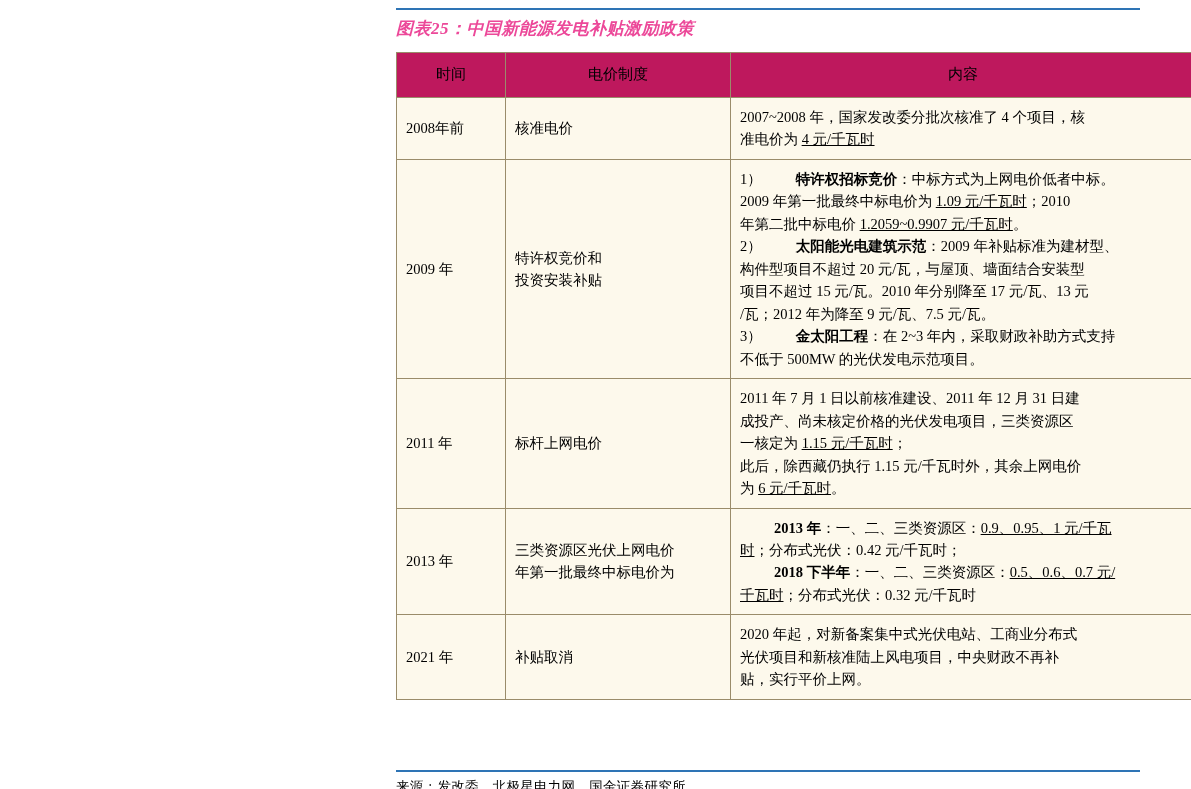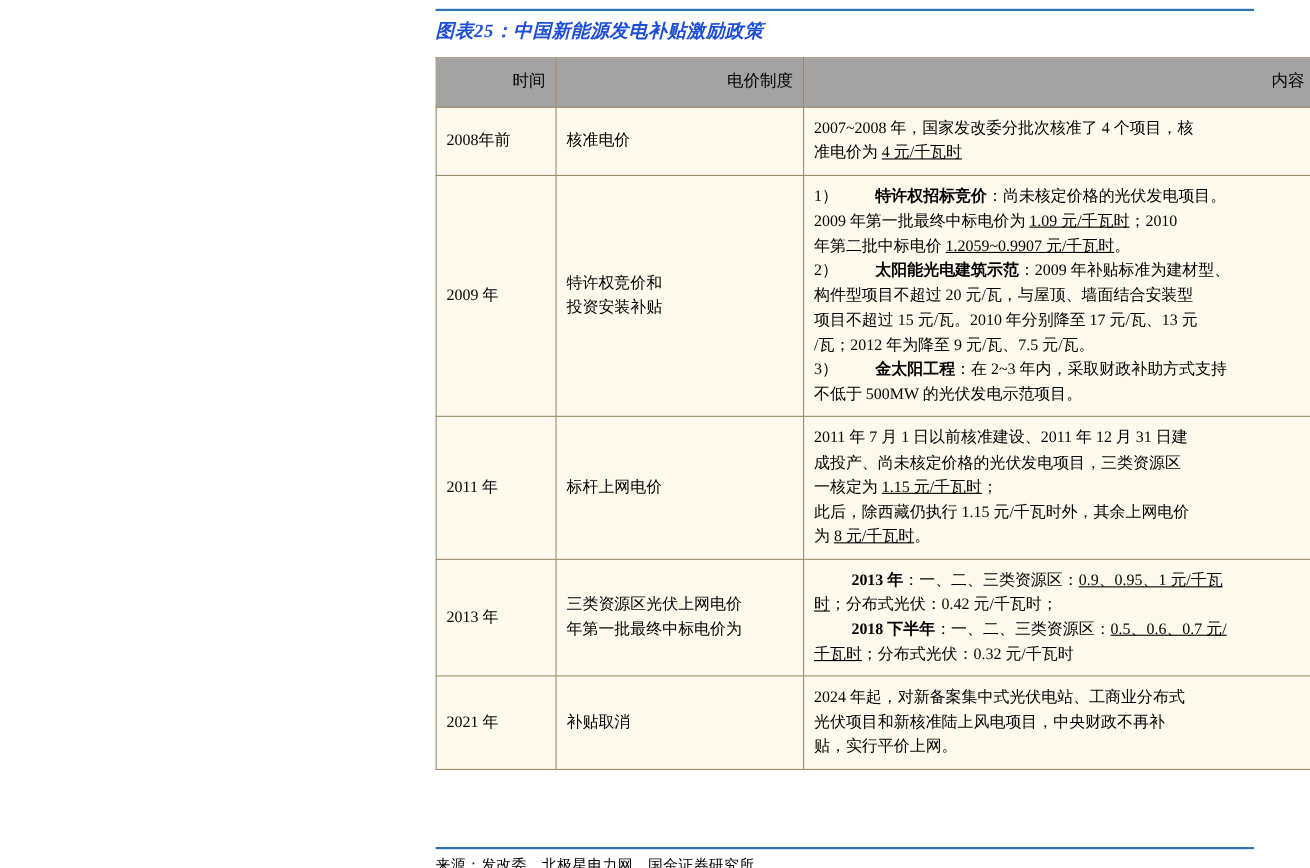--- a/index.html
+++ b/index.html
@@ -30,21 +30,21 @@
   .title-rule {
     height: 2px;
     background: #2e74b5;
     width: 744px;
   }
   .title-text {
     font-family: "Liberation Serif", "DejaVu Serif", serif;
     font-weight: bold;
     font-style: italic;
     font-size: 17px;
-    color: #1d4ed8;
+    color: #ec4899;
     padding-top: 7px;
     padding-bottom: 4px;
     letter-spacing: 0.5px;
   }
   table.chart-table {
     position: absolute;
     left: 396px;
     top: 52px;
     width: 744px;
     border-collapse: collapse;
@@ -53,23 +53,23 @@
   table.chart-table th,
   table.chart-table td {
     border: 1px solid #9a8c6a;
     vertical-align: middle;
     padding: 8px 9px;
     font-size: 14.5px;
     line-height: 1.55;
     font-family: "Liberation Serif", "DejaVu Serif", serif;
   }
   table.chart-table thead th {
-    background: #a3a3a3;
+    background: #be185d;
     font-weight: normal;
-    text-align: right;
+    text-align: center;
     height: 32px;
     padding: 6px 9px;
     font-size: 15px;
   }
   table.chart-table tbody td {
     background: #fdf9ec;
   }
   td.col-time { width: 90px; }
   td.col-policy { width: 206px; }
   td.col-content { width: 446px; }
@@ -118,60 +118,60 @@
             <span class="cell-line"><span>准电价为 </span><span class="u">4 元/千瓦时</span></span>
           </td>
         </tr>
         <tr>
           <td class="col-time">2009 年</td>
           <td class="col-policy">
             <span class="cell-line">特许权竞价和</span>
             <span class="cell-line">投资安装补贴</span>
           </td>
           <td class="col-content">
-            <span class="cell-line"><span>1）</span><span class="b">特许权招标竞价</span><span>：尚未核定价格的光伏发电项目。</span></span>
+            <span class="cell-line"><span>1）</span><span class="b">特许权招标竞价</span><span>：中标方式为上网电价低者中标。</span></span>
             <span class="cell-line"><span>2009 年第一批最终中标电价为 </span><span class="u">1.09 元/千瓦时</span><span>；2010</span></span>
             <span class="cell-line"><span>年第二批中标电价 </span><span class="u">1.2059~0.9907 元/千瓦时</span><span>。</span></span>
             <span class="cell-line"><span>2）</span><span class="b">太阳能光电建筑示范</span><span>：2009 年补贴标准为建材型、</span></span>
             <span class="cell-line"><span>构件型项目不超过 20 元/瓦，与屋顶、墙面结合安装型</span></span>
             <span class="cell-line"><span>项目不超过 15 元/瓦。2010 年分别降至 17 元/瓦、13 元</span></span>
             <span class="cell-line"><span>/瓦；2012 年为降至 9 元/瓦、7.5 元/瓦。</span></span>
             <span class="cell-line"><span>3）</span><span class="b">金太阳工程</span><span>：在 2~3 年内，采取财政补助方式支持</span></span>
             <span class="cell-line"><span>不低于 500MW 的光伏发电示范项目。</span></span>
           </td>
         </tr>
         <tr>
           <td class="col-time">2011 年</td>
           <td class="col-policy">标杆上网电价</td>
           <td class="col-content">
             <span class="cell-line"><span>2011 年 7 月 1 日以前核准建设、2011 年 12 月 31 日建</span></span>
             <span class="cell-line"><span>成投产、尚未核定价格的光伏发电项目，三类资源区</span></span>
             <span class="cell-line"><span>一核定为 </span><span class="u">1.15 元/千瓦时</span><span>；</span></span>
             <span class="cell-line"><span>此后，除西藏仍执行 1.15 元/千瓦时外，其余上网电价</span></span>
-            <span class="cell-line"><span>为 </span><span class="u">8 元/千瓦时</span><span>。</span></span>
+            <span class="cell-line"><span>为 </span><span class="u">6 元/千瓦时</span><span>。</span></span>
           </td>
         </tr>
         <tr>
           <td class="col-time">2013 年</td>
           <td class="col-policy">
             <span class="cell-line">三类资源区光伏上网电价</span>
             <span class="cell-line">年第一批最终中标电价为</span>
           </td>
           <td class="col-content">
             <span class="cell-line"><span class="b">2013 年</span><span>：一、二、三类资源区：</span><span class="u">0.9、0.95、1 元/千瓦</span></span>
             <span class="cell-line"><span class="u">时</span><span>；分布式光伏：0.42 元/千瓦时；</span></span>
             <span class="cell-line"><span class="b">2018 下半年</span><span>：一、二、三类资源区：</span><span class="u">0.5、0.6、0.7 元/</span></span>
             <span class="cell-line"><span class="u">千瓦时</span><span>；分布式光伏：0.32 元/千瓦时</span></span>
           </td>
         </tr>
         <tr>
           <td class="col-time">2021 年</td>
           <td class="col-policy">补贴取消</td>
           <td class="col-content">
-            <span class="cell-line"><span>2024 年起，对新备案集中式光伏电站、工商业分布式</span></span>
+            <span class="cell-line"><span>2020 年起，对新备案集中式光伏电站、工商业分布式</span></span>
             <span class="cell-line"><span>光伏项目和新核准陆上风电项目，中央财政不再补</span></span>
             <span class="cell-line"><span>贴，实行平价上网。</span></span>
           </td>
         </tr>
       </tbody>
   </table>
 
   <div class="src-wrap">
     <div class="title-rule"></div>
     <div class="src-text">来源：发改委，北极星电力网，国金证券研究所</div>

